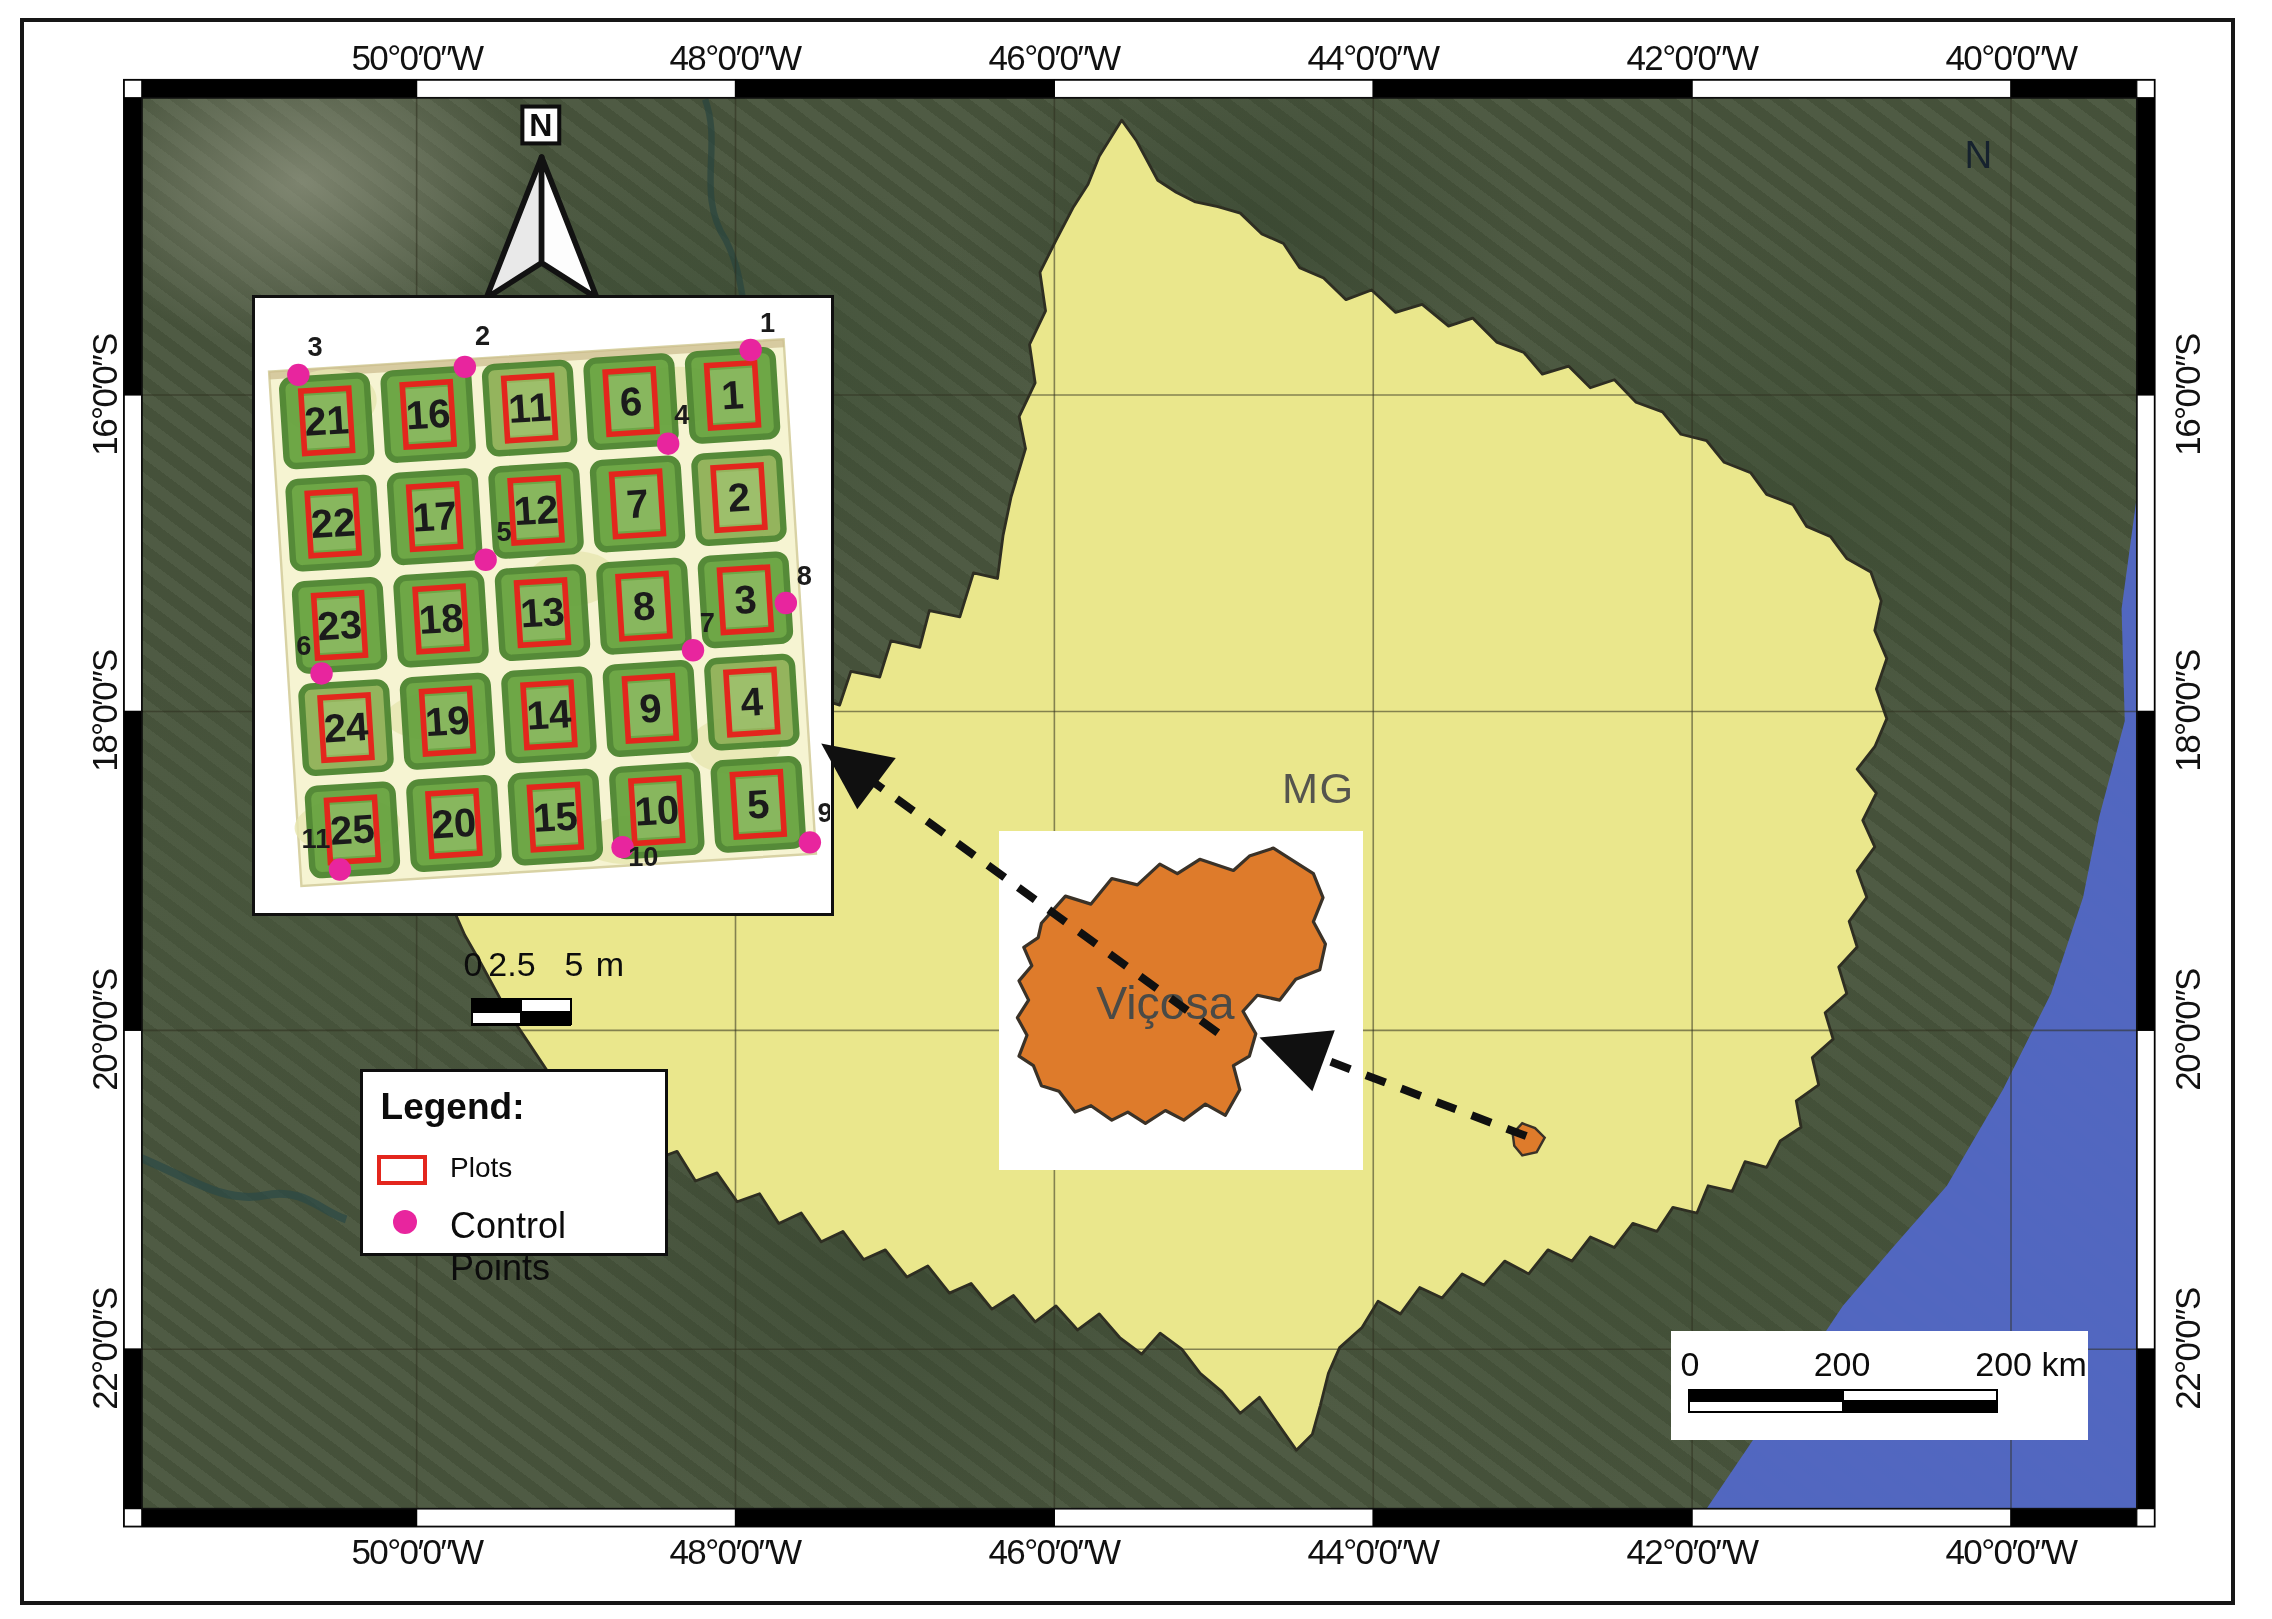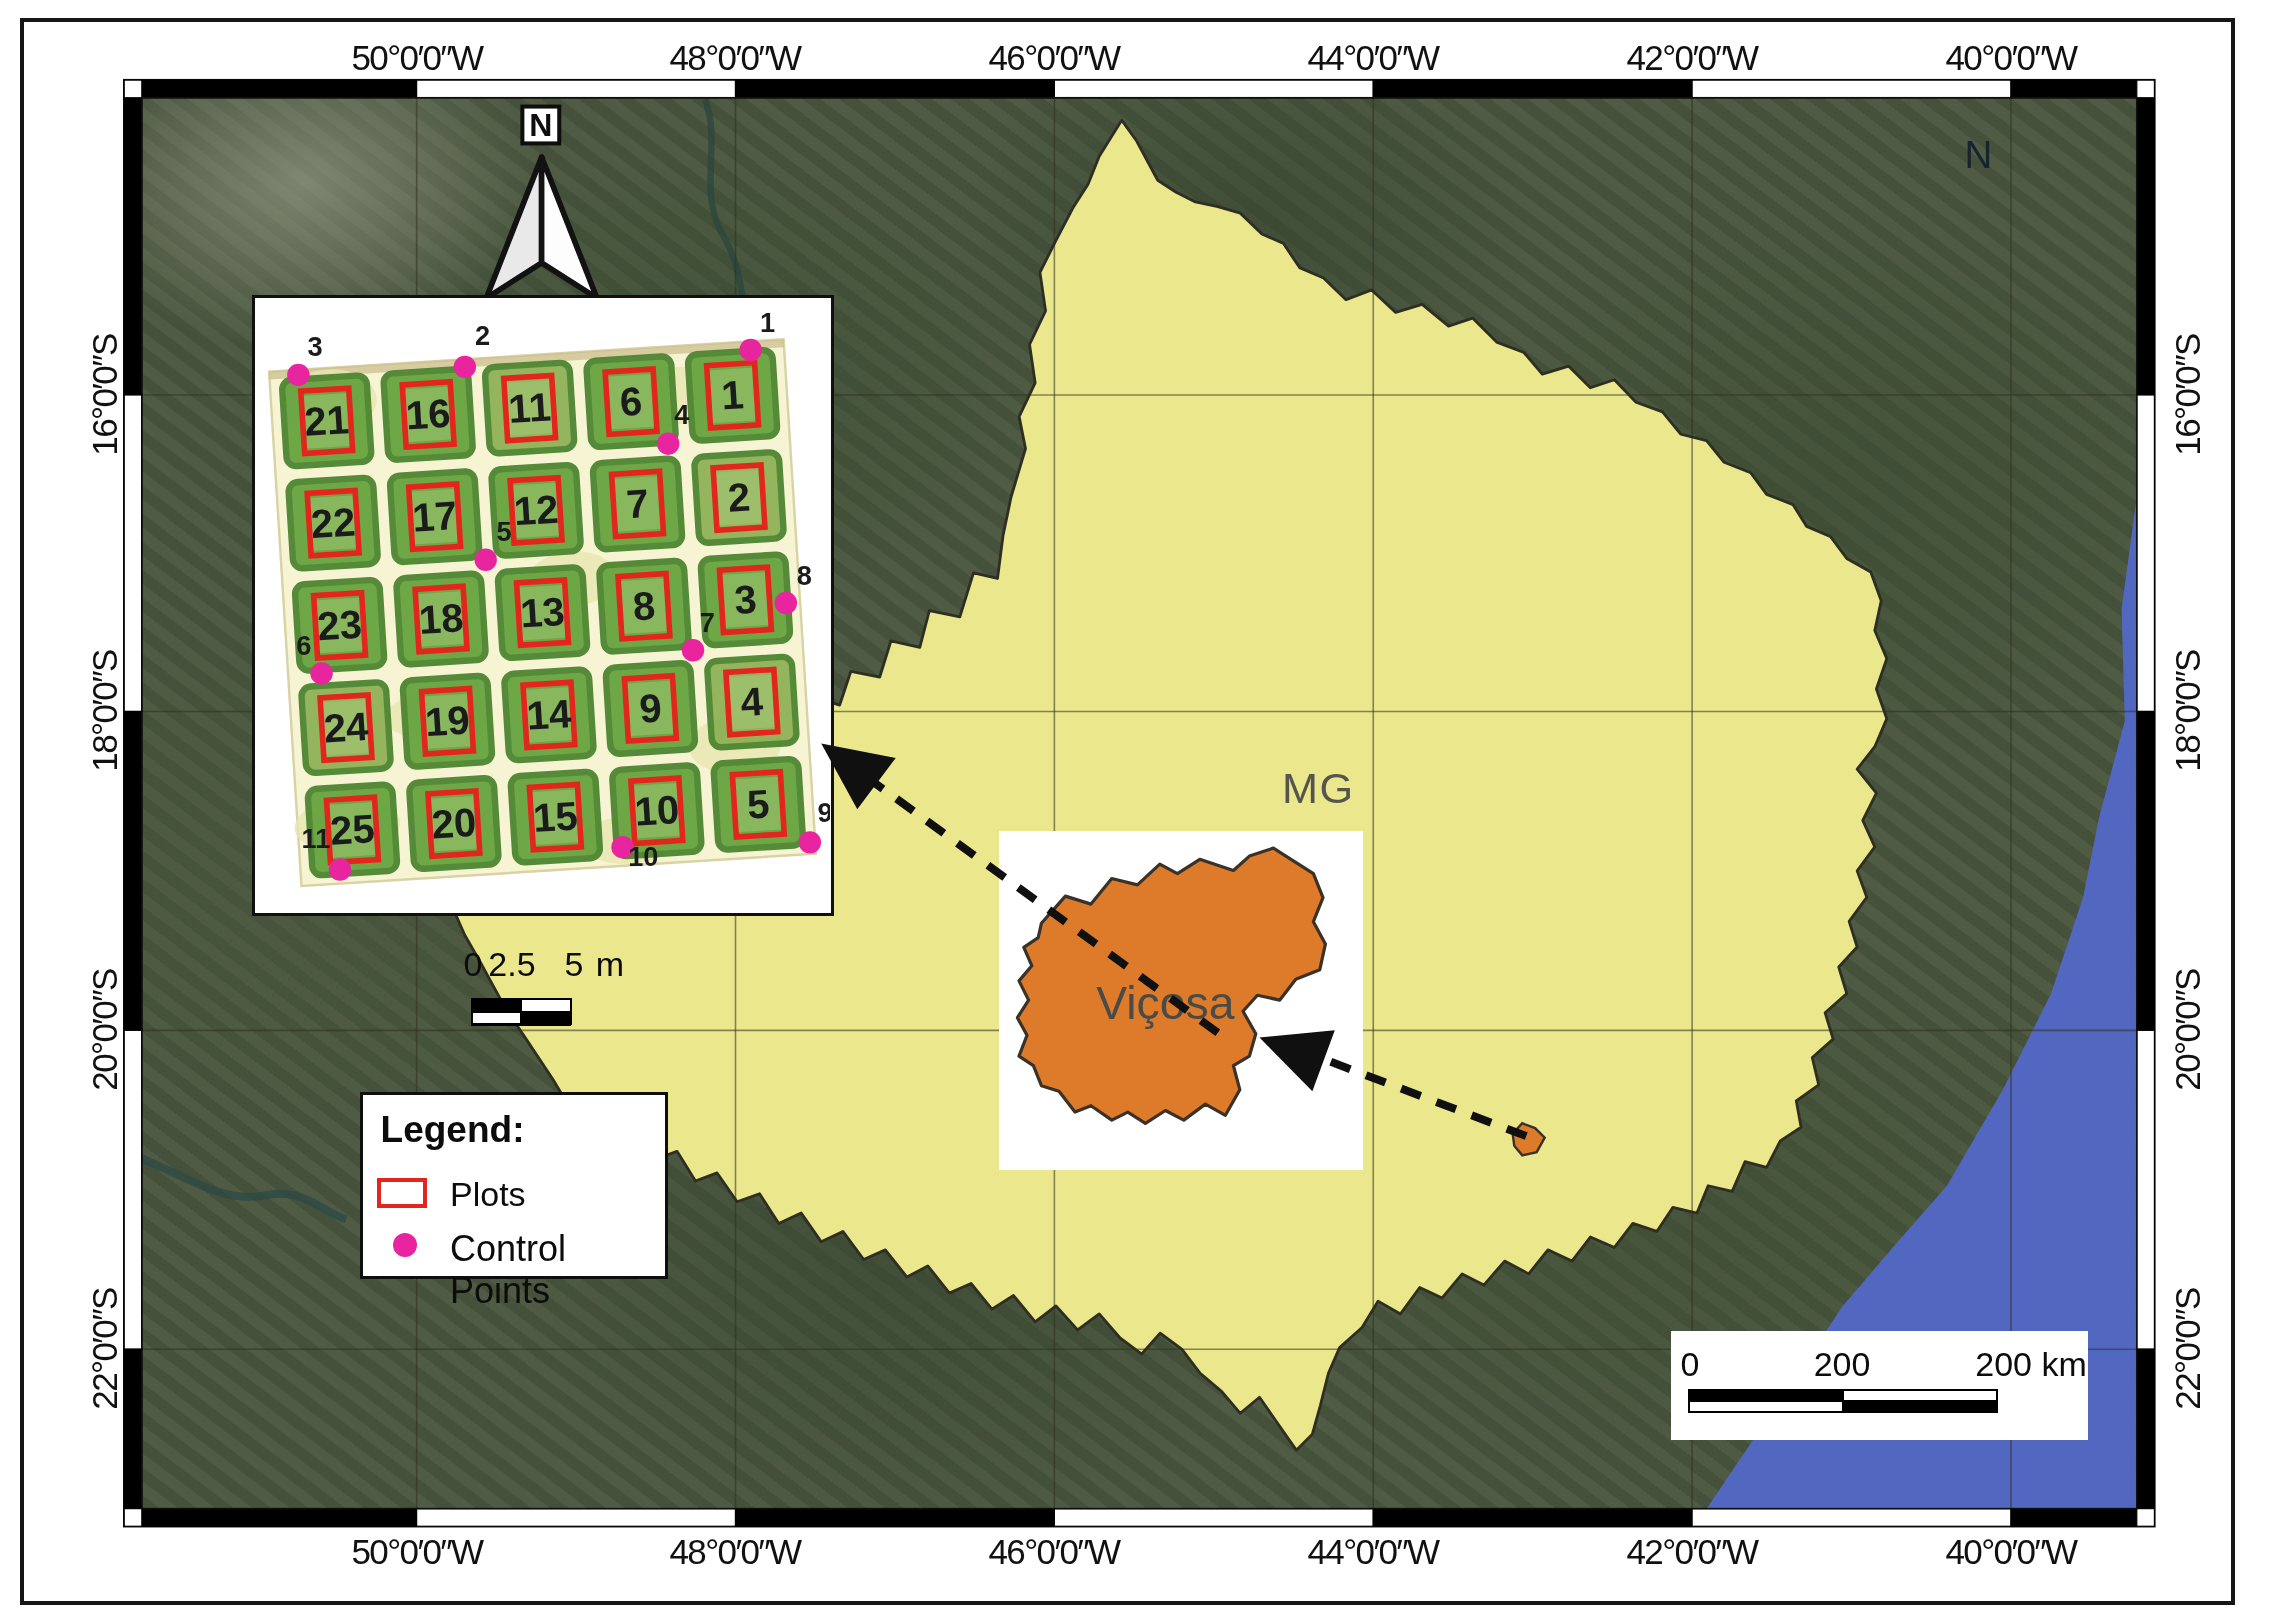--- a/index.html
+++ b/index.html
@@ -23,25 +23,25 @@
   .coord-label{position:absolute;font-size:35px;letter-spacing:-1.6px;color:#111;white-space:nowrap;
     transform:translate(-50%,-50%);}
   .coord-label.vert{transform:translate(-50%,-50%) rotate(-90deg);}
   
   .plots-inset{position:absolute;left:252px;top:295px;width:582px;height:621px;background:#fff;
     border:3.2px solid #101010;box-sizing:border-box;}
   
   .vicosa-inset{position:absolute;left:999px;top:831px;width:364px;height:339px;background:#fff;}
   
   .legend{position:absolute;left:360px;top:1069px;width:308px;height:187px;background:#fff;
-    border:3.2px solid #0e0e0e;box-sizing:border-box;margin-top:23px;}
+    border:3.2px solid #0e0e0e;box-sizing:border-box;}
   .legend-title{position:absolute;left:17.6px;top:14.4px;font-size:37px;font-weight:bold;color:#0c0c0c;}
   .legend-swatch-rect{position:absolute;left:13.6px;top:83px;width:50px;height:30px;
     border:4.8px solid #e3261d;box-sizing:border-box;background:transparent;}
-  .legend-label-plots{position:absolute;left:87px;top:80px;font-size:34px;color:#0c0c0c;}
+  .legend-label-plots{position:absolute;left:87px;top:80px;font-size:28px;color:#0c0c0c;}
   .legend-dot{position:absolute;left:30px;top:138px;width:24px;height:24px;border-radius:50%;}
   .legend-label-cp{position:absolute;left:87px;top:133px;font-size:36px;color:#0c0c0c;}
   
   .main-scalebar{position:absolute;left:1671px;top:1331px;width:417px;height:109px;background:#fff;}
   .msb-label{position:absolute;top:14.4px;font-size:34px;color:#0c0c0c;transform:translateX(-50%);white-space:nowrap;}
   .msb-cell{position:absolute;height:12px;box-sizing:border-box;}
   .msb-outline{position:absolute;left:17px;top:58px;width:310px;height:24px;border:2.4px solid #000;box-sizing:border-box;}
   
   .isb-label{position:absolute;top:945px;font-size:34px;color:#0c0c0c;transform:translateX(-50%);white-space:nowrap;}
   .isb-cell{position:absolute;height:13.6px;box-sizing:border-box;}

